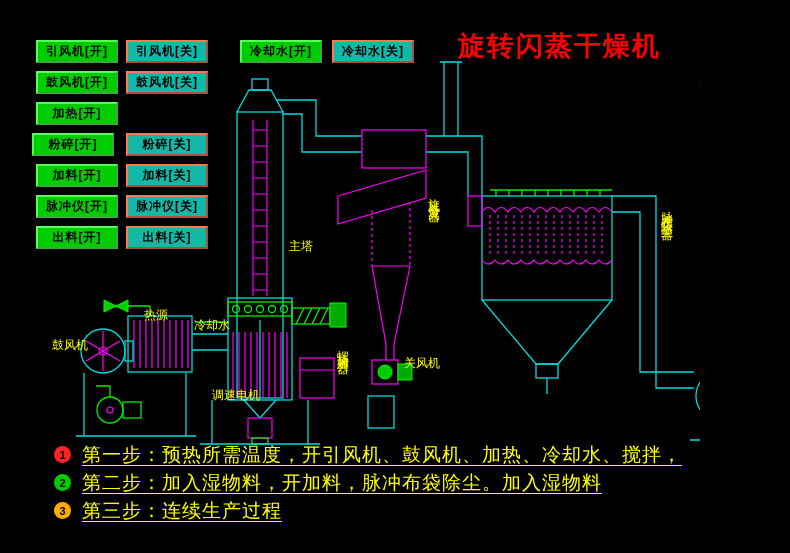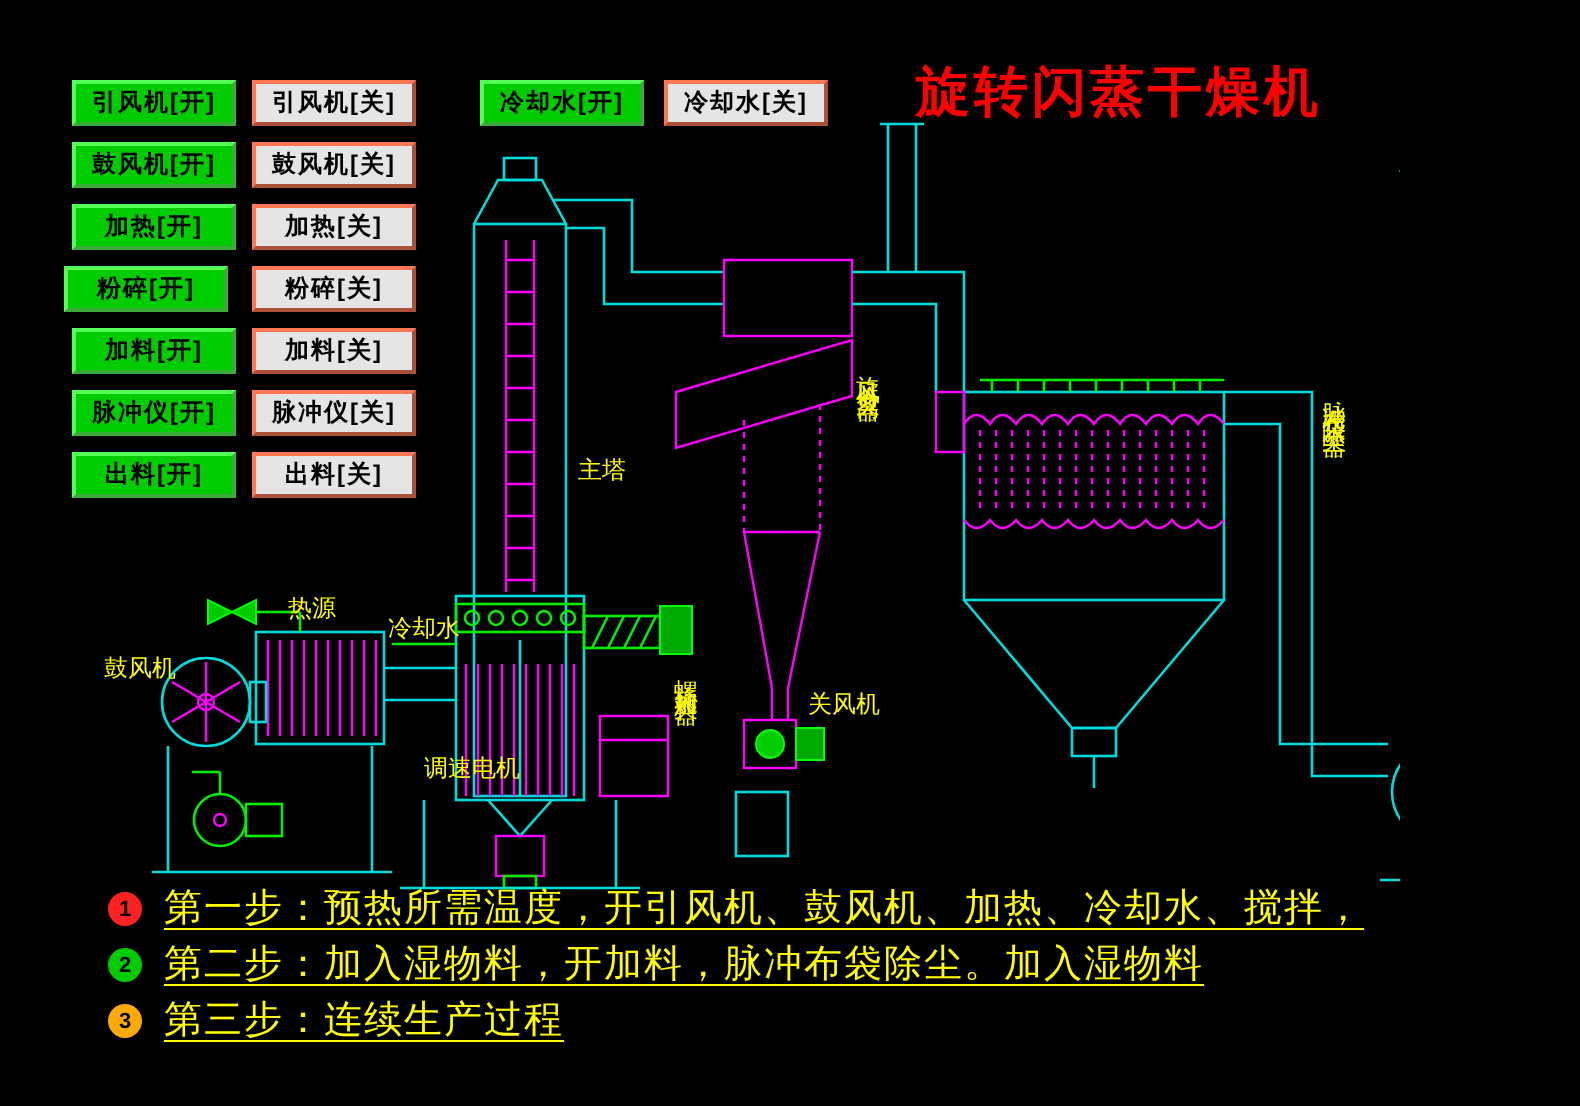--- a/index.html
+++ b/index.html
@@ -2,33 +2,33 @@
 <html><head>
 <meta charset="utf-8">
 <style>
   html,body{margin:0;padding:0;background:#000;}
   .screen{position:relative;width:700px;height:553px;background:#000;overflow:hidden;
           font-family:"Liberation Sans",sans-serif;}
   
   .btn{position:absolute;width:82px;height:23px;display:flex;align-items:center;justify-content:center;
        font-weight:bold;font-size:12px;color:#000;cursor:pointer;box-sizing:border-box;letter-spacing:1px;}
   .btn.on {background:#00cc00;border:2px outset #55ff55;}
-  .btn.off{background:#e5e5e5;border:2px outset #ff7755;}
+  .btn.off{background:#14b8a6;border:2px outset #ff7755;}
   
   .title{position:absolute;left:458px;top:28px;color:#ff0000;font-size:27px;font-weight:bold;letter-spacing:2px;}
   
   svg{position:absolute;left:0;top:0;}
   .c {stroke:#00dcdc;fill:none;stroke-width:1.3;}
   .m {stroke:#ff00ff;fill:none;stroke-width:1.2;}
   .md{stroke:#ff00ff;fill:none;stroke-width:1.2;stroke-dasharray:3 3;}
   .g {stroke:#00ee00;fill:none;stroke-width:1.3;}
   .gf{fill:#00aa00;stroke:#00ff00;stroke-width:1;}
   .gv{fill:#00cc00;stroke:#00ff00;stroke-width:1;}
   
-  .lbl{position:absolute;color:#ffff00;font-size:12px;white-space:nowrap;}
+  .lbl{position:absolute;color:#ffff00;font-size:12px;white-space:nowrap;margin-top:11px;}
   .vlbl{writing-mode:vertical-rl;text-orientation:upright;letter-spacing:3px;}
   
   .steps{position:absolute;left:54px;top:444px;display:flex;flex-direction:column;gap:7px;}
   .step{display:flex;gap:11px;align-items:flex-start;}
   .badge{width:17px;height:17px;border-radius:50%;display:inline-flex;align-items:center;justify-content:center;
          font-size:11px;font-weight:bold;color:#000;flex:none;margin-top:2px;}
   .b1{background:#ff2222;}.b2{background:#00cc00;}.b3{background:#ffaa00;}
   .step-text{color:#ffff00;font-size:19px;line-height:21px;letter-spacing:1px;}
   .u{text-decoration:underline;text-underline-offset:4px;}
 </style>
@@ -40,21 +40,20 @@
   <div class="btn on" style="left:36px;top:40px">引风机[开]</div>
   <div class="btn on" style="left:36px;top:71px">鼓风机[开]</div>
   <div class="btn on" style="left:36px;top:102px">加热[开]</div>
   <div class="btn on" style="left:32px;top:133px">粉碎[开]</div>
   <div class="btn on" style="left:36px;top:164px">加料[开]</div>
   <div class="btn on" style="left:36px;top:195px">脉冲仪[开]</div>
   <div class="btn on" style="left:36px;top:226px">出料[开]</div>
 
   <div class="btn off" style="left:126px;top:40px">引风机[关]</div>
   <div class="btn off" style="left:126px;top:71px">鼓风机[关]</div>
-  <div class="btn off" style="left:126px;top:102px">加热[关]</div>
   <div class="btn off" style="left:126px;top:164px">加料[关]</div>
   <div class="btn off" style="left:126px;top:133px">粉碎[关]</div>
   <div class="btn off" style="left:126px;top:195px">脉冲仪[关]</div>
   <div class="btn off" style="left:126px;top:226px">出料[关]</div>
 
   <div class="btn on" style="left:240px;top:40px">冷却水[开]</div>
   <div class="btn off" style="left:332px;top:40px">冷却水[关]</div>
 
   <div class="title">旋转闪蒸干燥机</div>
 

